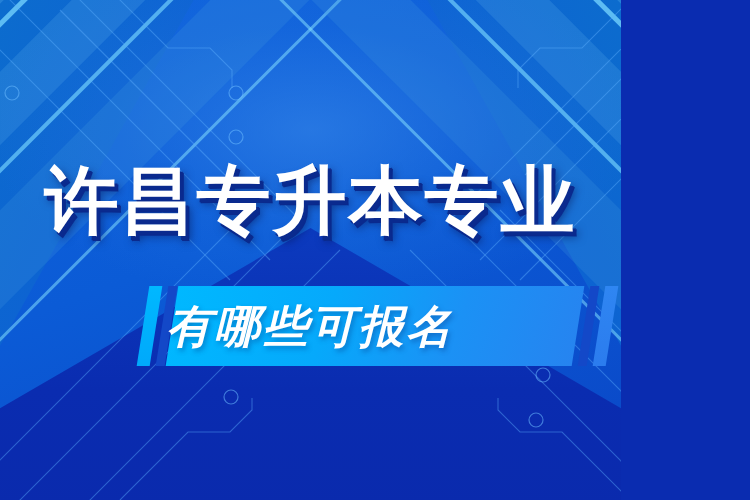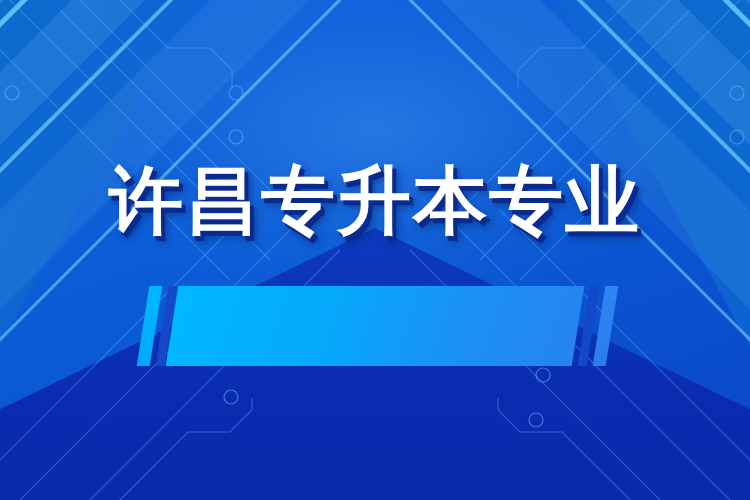--- a/index.html
+++ b/index.html
@@ -2,21 +2,21 @@
 <html><head>
 <meta charset="utf-8">
 <style>
   html, body {
     margin: 0;
     padding: 0;
     background: #0a2cb0;
   }
   .banner {
     position: relative;
-    width: 750px;
+    width: 621px;
     height: 500px;
     overflow: hidden;
     font-family: "Liberation Sans", sans-serif;
     background: #0b62dc;
   }
 
   
   .bg-base {
     position: absolute;
     inset: 0;
@@ -232,14 +232,15 @@
   <div class="headline">许昌专升本专业</div>
 
   <div class="sub-wrap">
     <div class="slv slv-l1"></div>
     <div class="slv slv-l2"></div>
     <div class="sub-bar"></div>
     <div class="slv slv-r1"></div>
     <div class="slv slv-r2"></div>
   </div>
 
+  <div class="sub-text">有哪些可报名</div>
 
 </div>
 
 </body></html>

